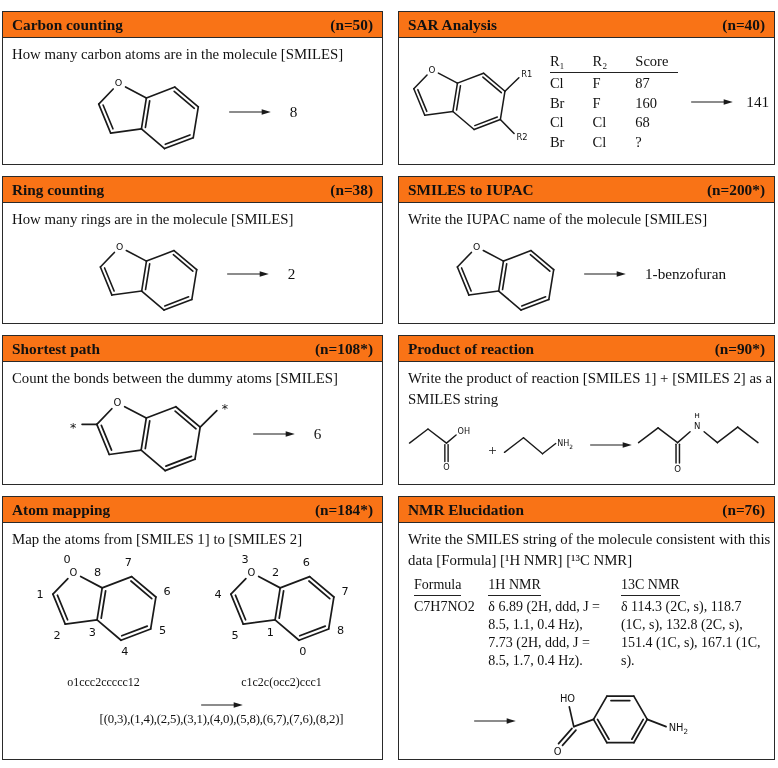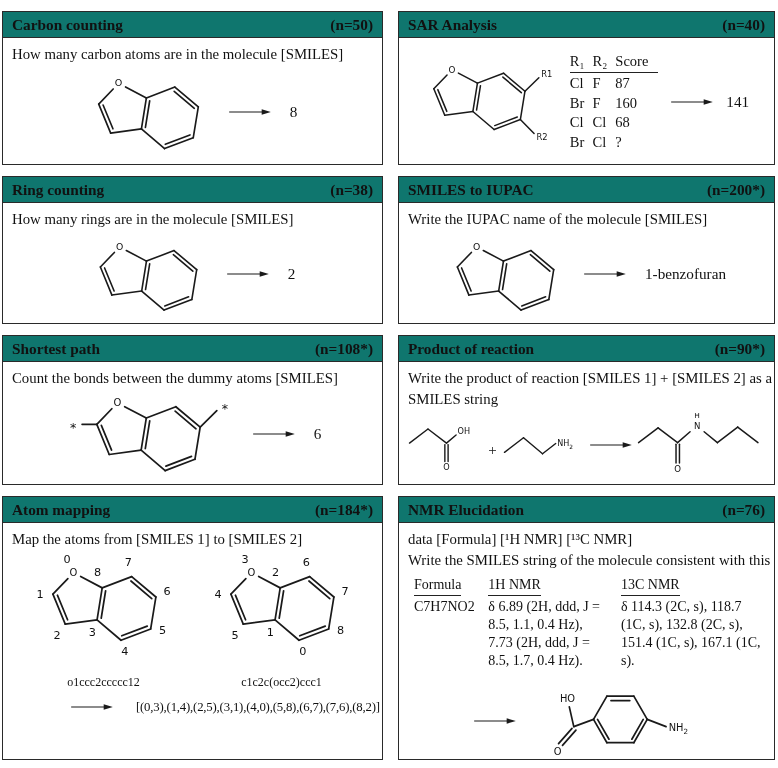--- a/index.html
+++ b/index.html
@@ -2,55 +2,55 @@
 <html><head>
 <meta charset="utf-8">
 <style>
   * { margin:0; padding:0; box-sizing:border-box; }
   html,body { background:#ffffff; }
   body { width:778px; height:768px; font-family:"Liberation Serif","DejaVu Serif",serif; color:#111; }
   .page { width:778px; height:768px; padding:11px 2px 5px 2px; display:grid;
           grid-template-columns:381px 377px; grid-template-rows:154px 148px 150px 264px;
           column-gap:15px; row-gap:11px; }
   .panel { border:1.6px solid #2a2a2a; background:#fff; display:flex; flex-direction:column; overflow:hidden; }
-  .panel-header { background:#0f766e; border-bottom:1.6px solid #2a2a2a; display:flex;
+  .panel-header { background:#f97316; border-bottom:1.6px solid #2a2a2a; display:flex;
                   justify-content:space-between; align-items:center; padding:4px 9px 3px 9px;
                   font-weight:bold; font-size:15.3px; flex:0 0 auto; }
   .panel-body { flex:1 1 auto; padding:6px 9px 4px 9px; display:flex; flex-direction:column; min-height:0; }
   .q { font-size:14.8px; line-height:1.4; white-space:nowrap; }
   .figure { flex:1 1 auto; display:flex; align-items:center; justify-content:center; min-height:0; }
   .answer { font-size:15.2px; }
   
   .mol { flex:0 0 auto; }
   .mol line { stroke:#1a1a1a; stroke-width:1.9; stroke-linecap:round; fill:none; }
   .mol text { fill:#111; font-family:"DejaVu Sans","Liberation Sans",sans-serif; }
   .al { font-size:11px; }          
   .rl { font-size:10.5px; }        
   .st { font-size:14px; }          
   .num { font-size:12.5px; }       
   .sub { font-size:8px; }
   .arrow { width:44px; height:10px; flex:0 0 auto; }
   .arrow line { stroke:#1a1a1a; stroke-width:1.4; }
   .arrow polygon { fill:#1a1a1a; }
   
   .sar-table { border-collapse:collapse; font-size:14.5px; line-height:1.3; }
-  .sar-table th { font-weight:normal; text-align:left; padding:0 8px 1px 0; border-bottom:1.3px solid #222; }
+  .sar-table th { font-weight:normal; text-align:left; padding:0 28px 1px 0; border-bottom:1.3px solid #222; }
   .sar-table th:last-child { padding-right:10px; }
   .sar-table td { text-align:left; padding:1px 6px 0 0; }
   
   .nmr-table { display:flex; gap:12px; margin:6px 0 16px 6px; font-size:14px; line-height:1.3; }
   .nmr-head { display:inline-block; border-bottom:1.2px solid #222; margin-bottom:2px; }
   .nmr-col-formula { width:64px; }
   .nmr-col-h { width:124px; }
   .nmr-col-c { width:148px; }
   
   .map-mols { display:flex; justify-content:center; gap:32px; align-items:flex-start; margin-top:2px; }
   .map-mol { display:flex; flex-direction:column; align-items:center; }
   .smiles { font-size:12px; margin-top:14px; }
-  .map-answer-row { display:flex; align-items:center; gap:22px; margin:10px 0 6px 58px; }
+  .map-answer-row { display:flex; align-items:center; gap:2px; margin:10px 0 6px 58px;flex-direction:column; }
   .map-answer { font-size:12.8px; letter-spacing:-0.2px; white-space:nowrap; }
   
   .reaction-row { display:flex; align-items:center; justify-content:center; gap:4px; }
   .plus { font-size:15px; padding:12px 2px 0 2px; }
   .gap18 { gap:18px; }
   .gap12 { gap:12px; }
 </style>
 </head>
 <body>
 
@@ -400,22 +400,22 @@
       </div>
     </div>
   </section>
 
   <section class="panel">
     <header class="panel-header">
       <span>NMR Elucidation</span>
       <span>(n=76)</span>
     </header>
     <div class="panel-body">
+      <div class="q">Write the SMILES string of the molecule consistent with this</div>
       <div class="q">data [Formula] [¹H NMR] [¹³C NMR]</div>
-      <div class="q">Write the SMILES string of the molecule consistent with this</div>
       <div class="nmr-table">
         <div class="nmr-col-formula">
           <span class="nmr-head">Formula</span>
           <div>C7H7NO2</div>
         </div>
         <div class="nmr-col-h">
           <span class="nmr-head">1H NMR</span>
           <div>δ 6.89 (2H, ddd, J = 8.5, 1.1, 0.4 Hz), 7.73 (2H, ddd, J = 8.5, 1.7, 0.4 Hz).</div>
         </div>
         <div class="nmr-col-c">

